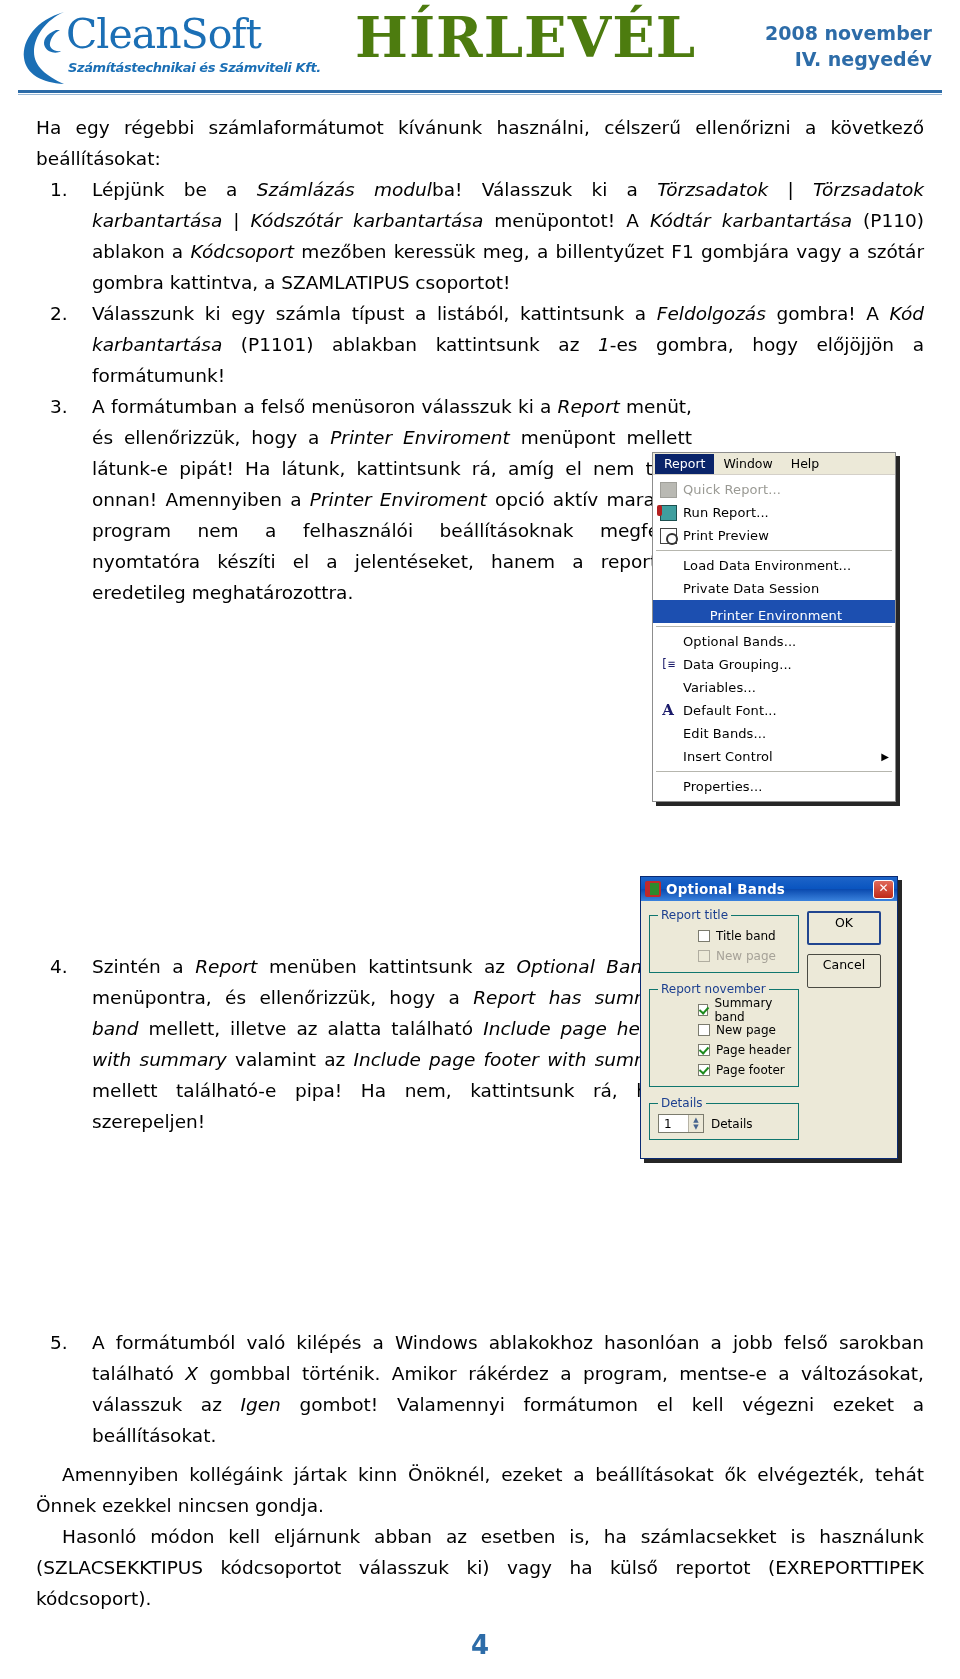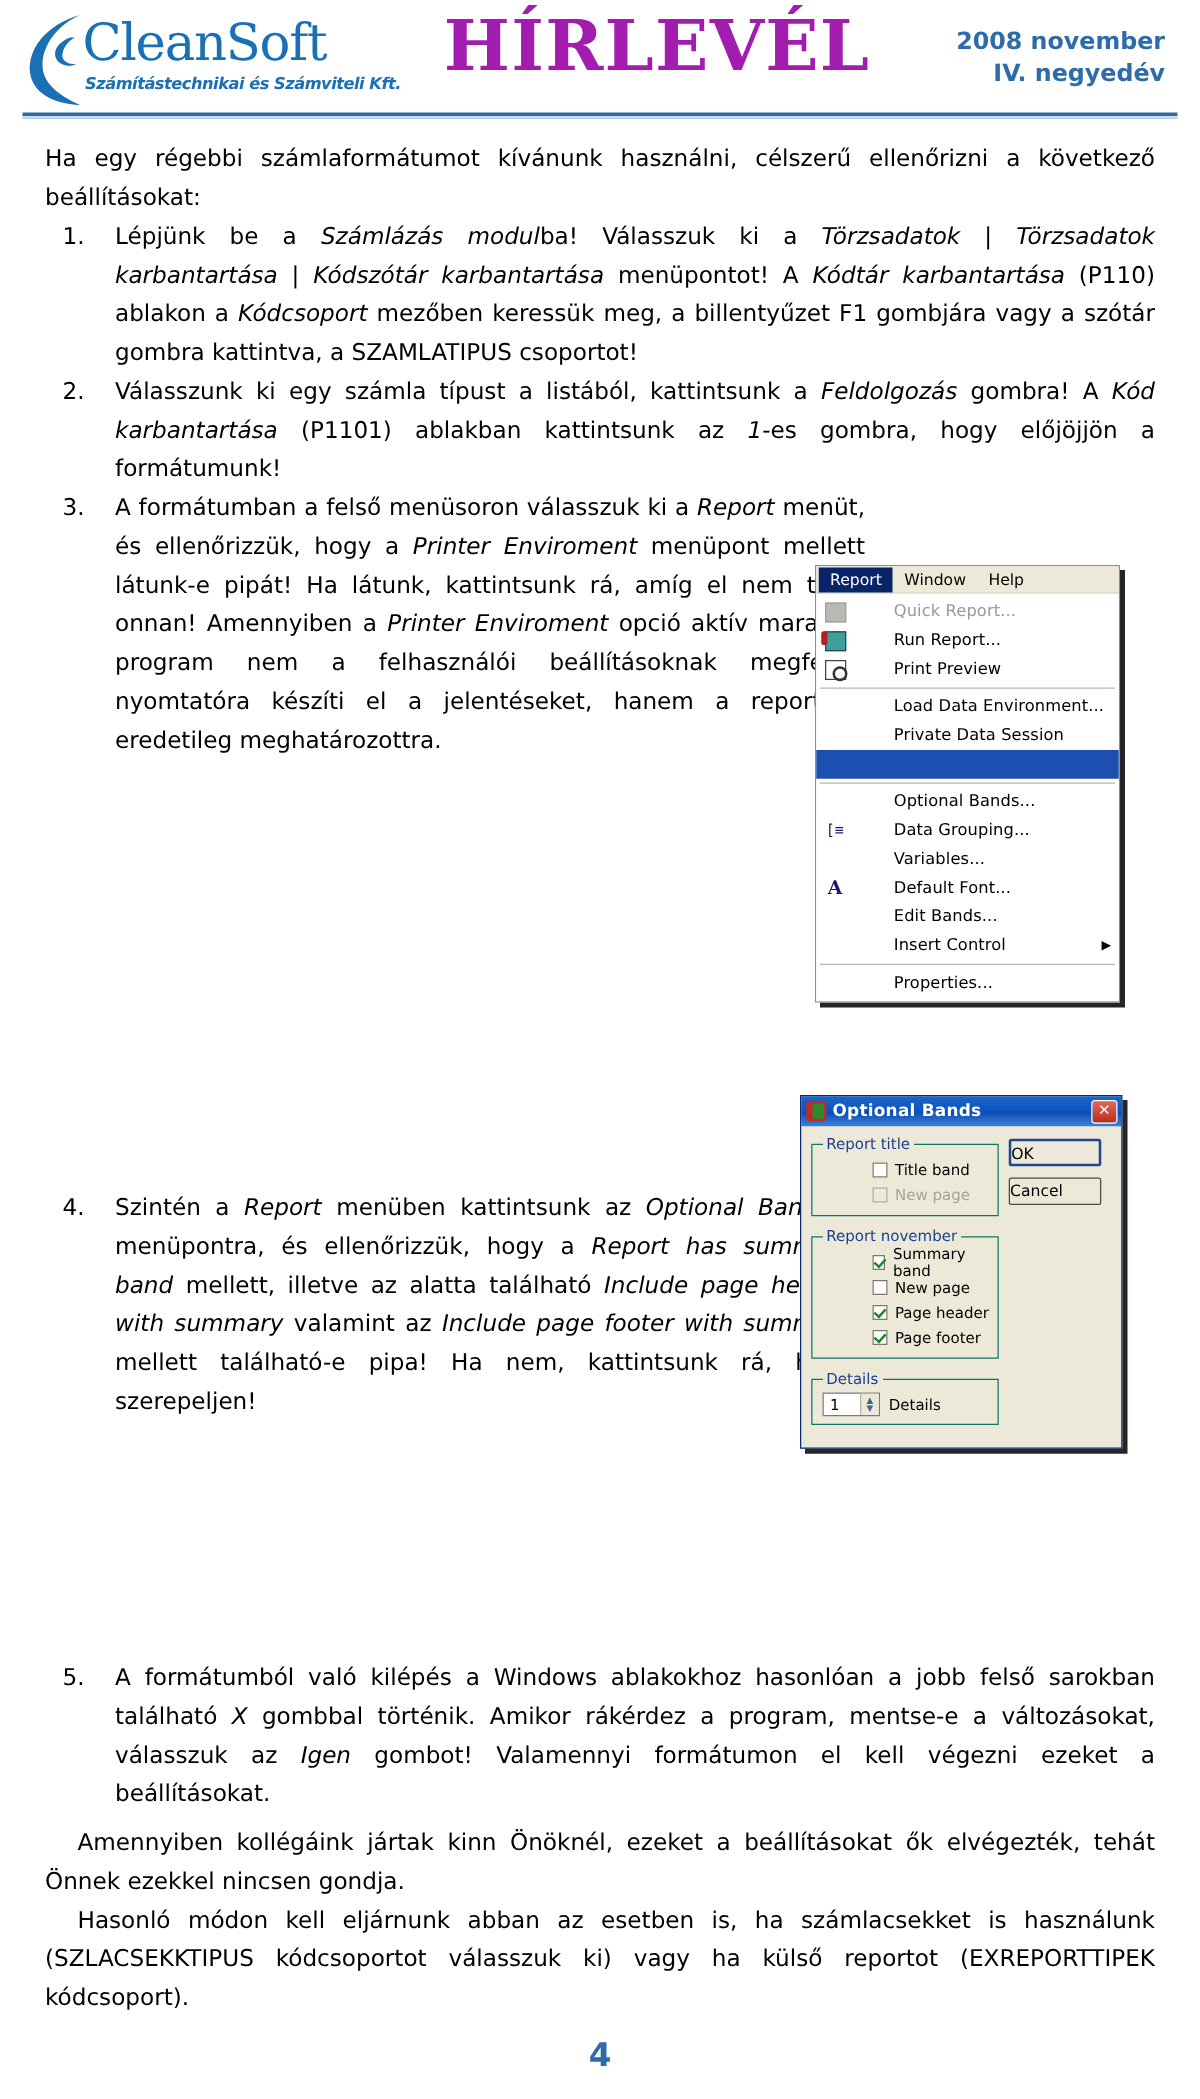--- a/index.html
+++ b/index.html
@@ -59,21 +59,21 @@
     white-space: nowrap;
     letter-spacing: -0.4px;
   }
   .masthead {
     position: absolute;
     left: 355px;
     top: 4px;
     font-family: "DejaVu Serif", serif;
     font-weight: bold;
     font-size: 56px;
-    color: #a21caf;
+    color: #4d7c0f;
     letter-spacing: 1px;
     white-space: nowrap;
     text-align: center;
   }
   .issue {
     position: absolute;
     right: 28px;
     top: 20px;
     text-align: right;
     font-family: "DejaVu Sans", sans-serif;
@@ -185,21 +185,20 @@
     background: #ffffff;
     padding: 3px 0 3px 0;
   }
   .mi {
     display: flex;
     align-items: center;
     height: 23px;
     padding-left: 4px;
     position: relative;
     white-space: nowrap;
-    gap: 32px;
   }
   .mi .ico {
     width: 22px;
     min-width: 22px;
     height: 18px;
     display: flex;
     align-items: center;
     justify-content: center;
     margin-right: 4px;
   }
@@ -389,25 +388,26 @@
     flex-direction: column;
     align-items: center;
     justify-content: center;
     color: #46648f;
     font-size: 7px;
     line-height: 7px;
   }
   .spin-lbl { margin-left: 7px; font-size: 12px; }
 
   .btn {
-    width: 74px; height: 22px;
+    width: 74px; height: 34px;
     background: #ece9d8;
     border: 1px solid #4a4a42;
     border-radius: 2px;
     font-size: 12.5px;
+    text-align: center;
     line-height: 20px;
     margin-bottom: 9px;
     box-sizing: border-box;
   }
   .btn.default {
     border: 2px solid #21458f;
   }
 
   
   .page-no {

